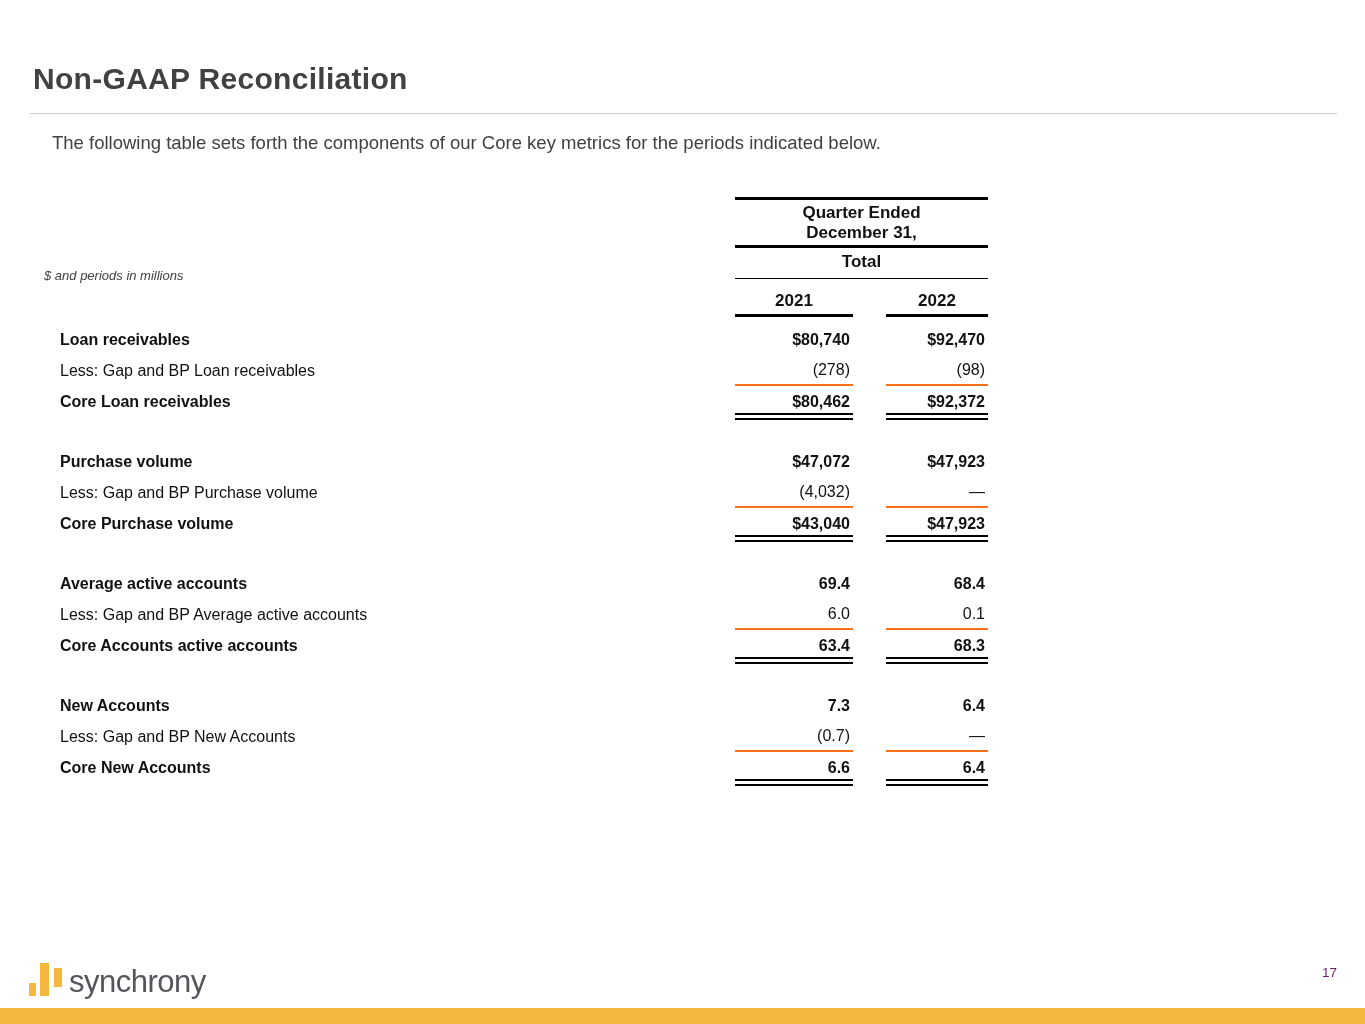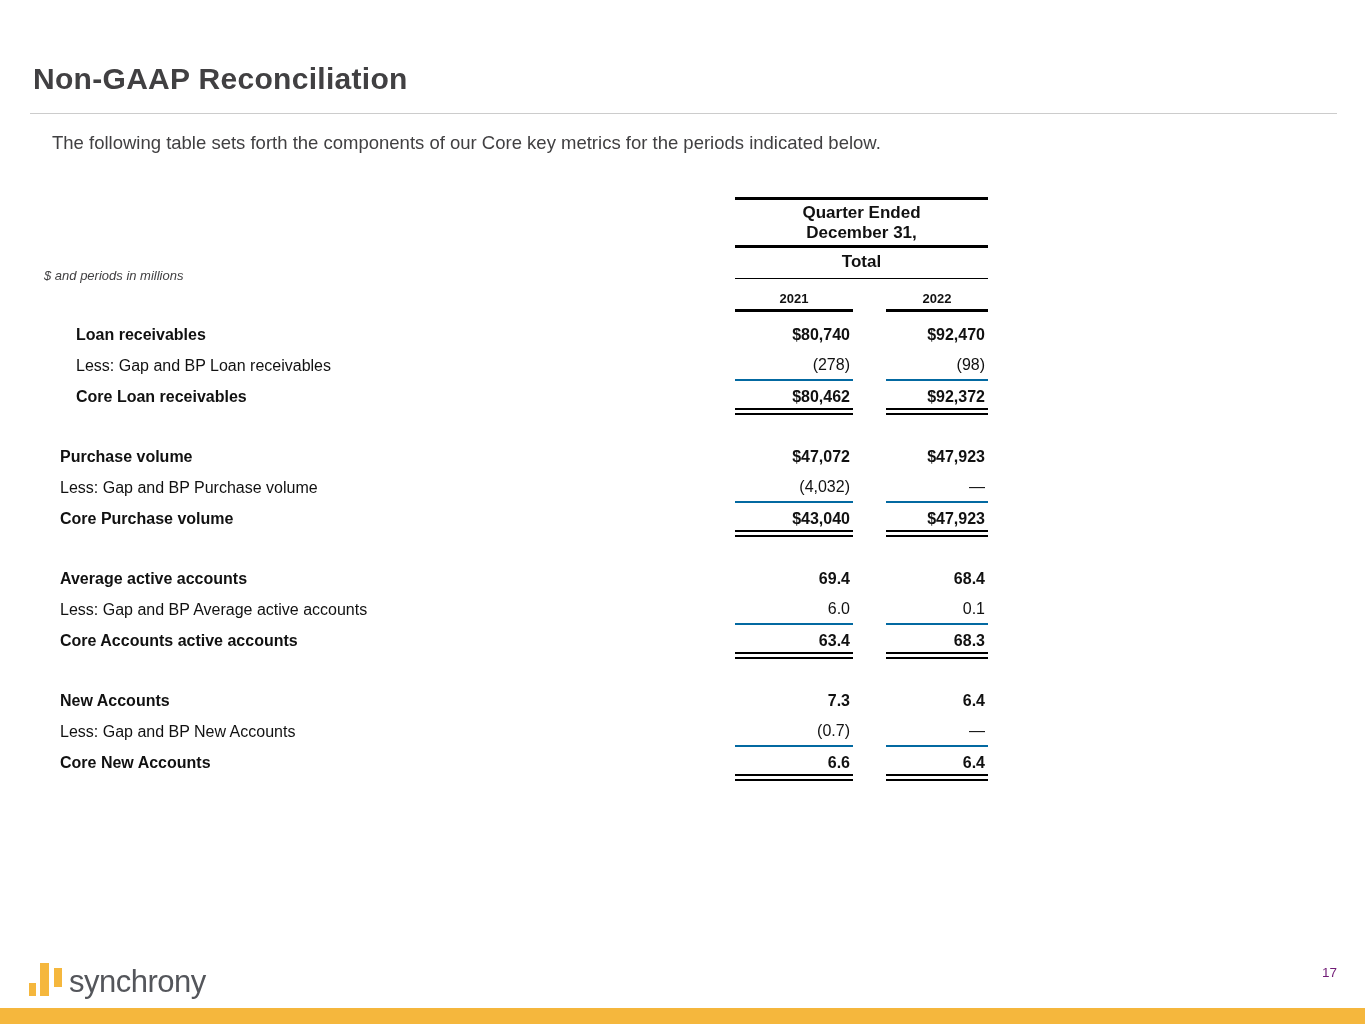--- a/index.html
+++ b/index.html
@@ -22,36 +22,36 @@
   .fin-table { position:absolute; left:60px; top:197px; width:928px; color:#111111; }
 
   .hdr { margin-left:auto; width:253px; text-align:center; }
   .hdr-period { border-top:3px solid #000; border-bottom:3px solid #000;
                 padding:3px 0 2px; font-weight:700; font-size:17px; line-height:20px; }
   .hdr-total  { border-bottom:1.5px solid #000; font-weight:700; font-size:17px;
                 padding:4px 0 6px; }
 
   .years { display:flex; margin-top:12px; }
   .years .lbl { flex:1; }
-  .ycell { text-align:center; font-weight:700; font-size:13px;
+  .ycell { text-align:center; font-weight:700; font-size:17px;
            border-bottom:3px solid #000; padding-bottom:3px; }
   .w1 { width:118px; }
   .w2 { width:102px; }
   .sp { width:33px; }
 
   .section { margin-top:26px; }
-  .section.first { margin-top:7px;margin-left:16px; }
+  .section.first { margin-top:7px; }
   .row { display:flex; align-items:center; height:31px; font-size:16px; }
   .row .lbl { flex:1; }
   .row .v  { width:118px; height:100%; display:flex; align-items:center;
              justify-content:flex-end; padding-right:3px; }
   .row .v2 { width:102px; height:100%; display:flex; align-items:center;
              justify-content:flex-end; padding-right:3px; }
   .bold { font-weight:700; }
-  .row.less .v, .row.less .v2 { border-bottom:2px solid #0369a1; }
+  .row.less .v, .row.less .v2 { border-bottom:2px solid #f97316; }
 
   .dblrow { display:flex; height:7px; margin-top:-4px; }
   .dblrow .lbl { flex:1; }
   .dblrow .dbl { border-top:2px solid #000; border-bottom:2px solid #000; height:7px; }
 
   
   .footer-logo { position:absolute; left:29px; top:960px; height:36px;
                  display:flex; align-items:flex-end; }
   .logo-bars { position:relative; width:33px; height:34px; }
   .logo-bars .b1 { position:absolute; left:0;  bottom:0; width:7px; height:13px; }

